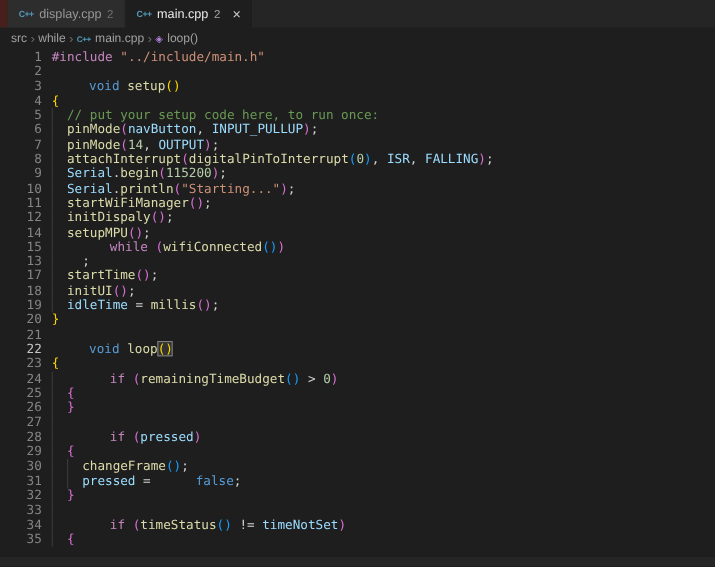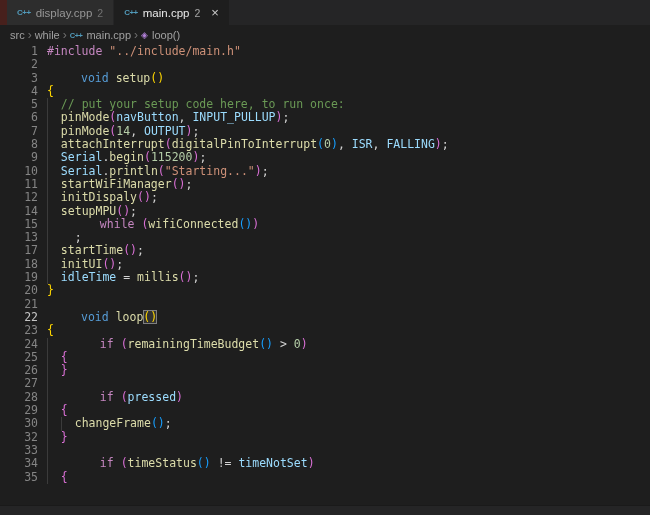--- a/index.html
+++ b/index.html
@@ -213,20 +213,24 @@
         </div>
         <div class="line">
           <span class="ln">29</span>
           <span class="lc"><i class="guide" style="left: 0ch;"></i><span class="tk-pl">  </span><span class="tk-b2">{</span></span>
         </div>
         <div class="line">
           <span class="ln">30</span>
           <span class="lc"><i class="guide" style="left: 0ch;"></i><i class="guide" style="left: 2ch;"></i><span class="tk-pl">    </span><span class="tk-fn">changeFrame</span><span class="tk-b3">()</span><span class="tk-pl">;</span></span>
         </div>
         <div class="line">
+          <span class="ln">31</span>
+          <span class="lc"><i class="guide" style="left: 0ch;"></i><i class="guide" style="left: 2ch;"></i><span class="tk-pl">    </span><span class="tk-var">pressed</span><span class="tk-pl"> = </span><span class="tk-kw">false</span><span class="tk-pl">;</span></span>
+        </div>
+        <div class="line">
           <span class="ln">32</span>
           <span class="lc"><i class="guide" style="left: 0ch;"></i><span class="tk-pl">  </span><span class="tk-b2">}</span></span>
         </div>
         <div class="line">
           <span class="ln">33</span>
           <span class="lc"><i class="guide" style="left: 0ch;"></i></span>
         </div>
         <div class="line">
           <span class="ln">34</span>
           <span class="lc"><i class="guide" style="left: 0ch;"></i><span class="tk-pl">  </span><span class="tk-ctl">if</span><span class="tk-pl"> </span><span class="tk-b2">(</span><span class="tk-fn">timeStatus</span><span class="tk-b3">()</span><span class="tk-pl"> != </span><span class="tk-var">timeNotSet</span><span class="tk-b2">)</span></span>

